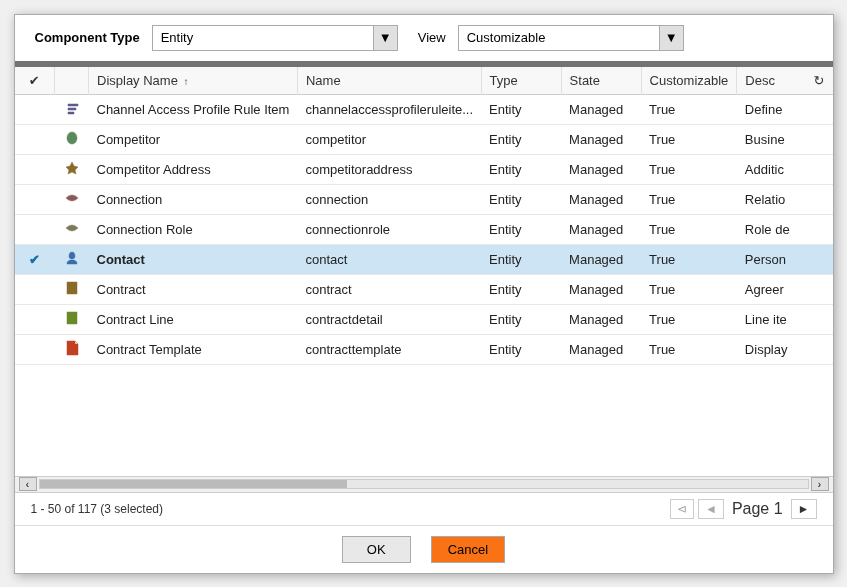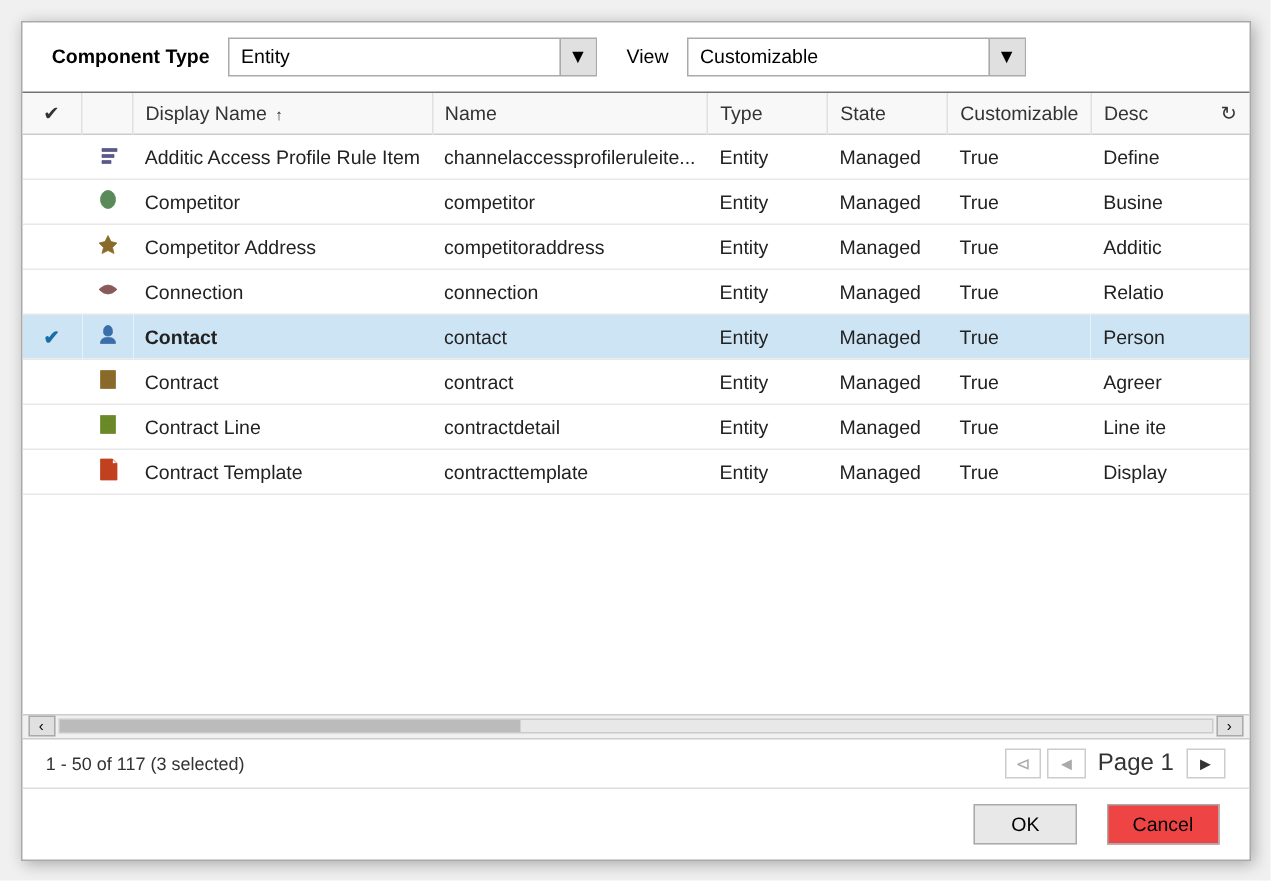--- a/index.html
+++ b/index.html
@@ -46,21 +46,21 @@
       cursor: pointer;
       color: #555;
       padding: 0 4px;
       line-height: 1;
     }
     .filter-bar {
       padding: 10px 20px;
       display: flex;
       align-items: center;
       gap: 12px;
-      border-bottom: 1px solid #737373;
+      border-bottom: 6px solid #737373;
     }
     .filter-label {
       font-weight: 700;
       font-size: 13px;
     }
     .filter-select {
       display: flex;
       align-items: center;
       border: 1px solid #aaa;
       background: #fff;
@@ -179,33 +179,33 @@
       padding: 2px 6px;
       cursor: pointer;
       font-size: 12px;
       color: #333;
     }
     .page-btn.disabled { color: #aaa; cursor: default; }
     .page-current { font-size: 16px; margin: 0 4px; }
     .footer {
       padding: 10px 20px;
       display: flex;
-      justify-content: flex-end;
+      justify-content: center;
       gap: 20px;
       border-top: 1px solid #ddd;
     }
     .btn-ok {
       background: #e8e8e8;
       border: 1px solid #aaa;
       padding: 5px 24px;
       cursor: pointer;
       font-size: 13px;
     }
     .btn-cancel {
-      background: #ef4444;
+      background: #f97316;
       border: 1px solid #aaa;
       padding: 5px 16px;
       cursor: pointer;
       font-size: 13px;
     }
     .hscroll-bar {
       height: 16px;
       background: #f0f0f0;
       border-top: 1px solid #ccc;
       display: flex;
@@ -278,21 +278,21 @@
         <tbody id="table-body">
         <tr>
       <td class="td-check">
         
       </td>
       <td class="td-icon">
         <svg width="18" height="16" viewBox="0 0 16 16">
           <path d="M4,4 h10 v2 h-10 Z M4,8 h8 v2 h-8 Z M4,12 h6 v2 h-6 Z" fill="#5a5a8a" stroke="#5a5a8a" stroke-width="0.5"></path>
         </svg>
       </td>
-      <td style="">Additic Access Profile Rule Item</td>
+      <td style="">Channel Access Profile Rule Item</td>
       <td>channelaccessprofileruleite...</td>
       <td>Entity</td>
       <td>Managed</td>
       <td>True</td>
       <td style="overflow:hidden;text-overflow:ellipsis;">Define</td>
     </tr>
             <tr>
       <td class="td-check">
         
       </td>
@@ -332,20 +332,36 @@
         <svg width="18" height="16" viewBox="0 0 16 16">
           <path d="M2,8 Q8,2 14,8 Q8,14 2,8 Z" fill="#8a5a5a" stroke="#8a5a5a" stroke-width="0.5"></path>
         </svg>
       </td>
       <td style="">Connection</td>
       <td>connection</td>
       <td>Entity</td>
       <td>Managed</td>
       <td>True</td>
       <td style="overflow:hidden;text-overflow:ellipsis;">Relatio</td>
+    </tr>
+            <tr>
+      <td class="td-check">
+        
+      </td>
+      <td class="td-icon">
+        <svg width="18" height="16" viewBox="0 0 16 16">
+          <path d="M2,8 Q8,2 14,8 Q8,14 2,8 Z" fill="#7a7a5a" stroke="#7a7a5a" stroke-width="0.5"></path>
+        </svg>
+      </td>
+      <td style="">Connection Role</td>
+      <td>connectionrole</td>
+      <td>Entity</td>
+      <td>Managed</td>
+      <td>True</td>
+      <td style="overflow:hidden;text-overflow:ellipsis;">Role de</td>
     </tr>
             <tr class="selected">
       <td class="td-check">
         <span class="check-mark">✔</span>
       </td>
       <td class="td-icon">
         <svg width="18" height="16" viewBox="0 0 16 16">
           <path d="M8,2 C6,2 5,4 5,6 C5,8 6,9 8,9 C10,9 11,8 11,6 C11,4 10,2 8,2 Z M3,14 C3,11 5,10 8,10 C11,10 13,11 13,14 Z" fill="#3a6ea8" stroke="#3a6ea8" stroke-width="0.5"></path>
         </svg>
       </td>

